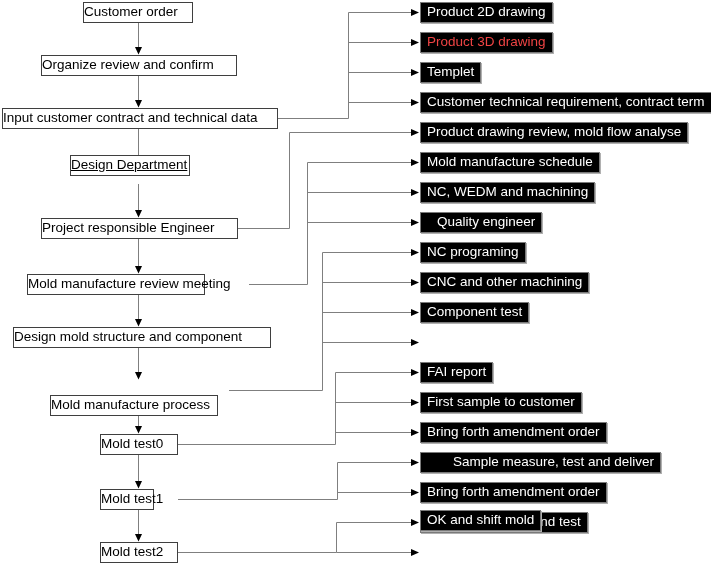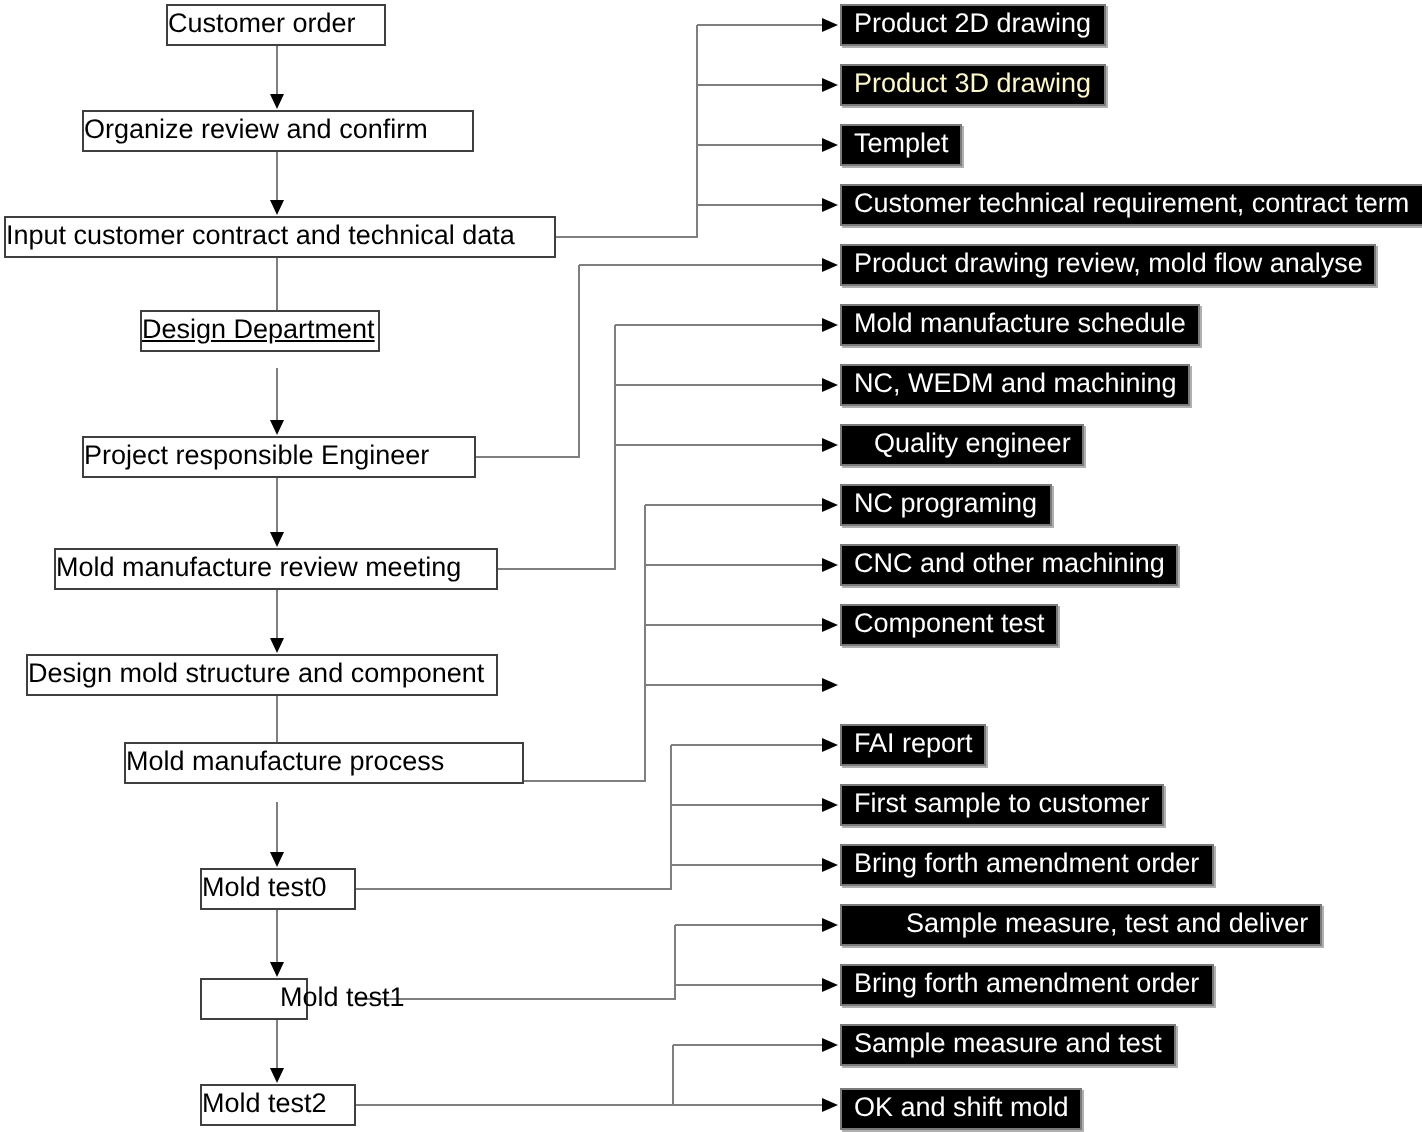--- a/index.html
+++ b/index.html
@@ -90,37 +90,37 @@
       <path d="M336.5,522.5H411" stroke="#7f7f7f" fill="none" stroke-width="1"></path>
       <polygon points="411,519 411,526 419,522.5" fill="#000000"></polygon>
       <path d="M336.5,552.5H411" stroke="#7f7f7f" fill="none" stroke-width="1"></path>
       <polygon points="411,549 411,556 419,552.5" fill="#000000"></polygon>
     </svg>
 <div class="lnode" style="left: 83px; top: 2px; width: 110px; border-color: rgb(63, 63, 63);">Customer order</div>
     <div class="lnode" style="left: 41px; top: 55px; width: 196px; border-color: rgb(63, 63, 63);">Organize review and confirm</div>
     <div class="lnode" style="left: 2px; top: 108px; width: 276px; border-color: rgb(63, 63, 63);">Input customer contract and technical data</div>
     <div class="lnode" style="left: 70px; top: 155px; width: 120px; border-color: rgb(63, 63, 63); text-decoration: underline;">Design Department</div>
     <div class="lnode" style="left: 41px; top: 218px; width: 197px; border-color: rgb(63, 63, 63);">Project responsible Engineer</div>
-    <div class="lnode" style="left: 27px; top: 274px; width: 222px; border-color: rgb(63, 63, 63);">Mold manufacture review meeting</div>
-    <div class="lnode" style="left: 13px; top: 327px; width: 236px; border-color: rgb(63, 63, 63);">Design mold structure and component</div>
-    <div class="lnode" style="left: 50px; top: 371px; width: 200px; border-color: rgb(63, 63, 63); margin-left: 12px;">Mold manufacture process</div>
+    <div class="lnode" style="left: 27px; top: 274px; width: 178px; border-color: rgb(63, 63, 63);">Mold manufacture review meeting</div>
+    <div class="lnode" style="left: 13px; top: 327px; width: 258px; border-color: rgb(63, 63, 63);">Design mold structure and component</div>
+    <div class="lnode" style="left: 50px; top: 395px; width: 168px; border-color: rgb(63, 63, 63);">Mold manufacture process</div>
     <div class="lnode" style="left: 100px; top: 434px; width: 78px; border-color: rgb(63, 63, 63);">Mold test0</div>
-    <div class="lnode" style="left: 100px; top: 489px; width: 54px; border-color: rgb(63, 63, 63); padding-left: 39px;">Mold test1</div>
+    <div class="lnode" style="left: 100px; top: 489px; width: 54px; border-color: rgb(63, 63, 63);">Mold test1</div>
     <div class="lnode" style="left: 100px; top: 542px; width: 78px; border-color: rgb(63, 63, 63);">Mold test2</div>
     <div class="rnode" style="left: 420px; top: 2px; background: rgb(0, 0, 0); color: rgb(255, 255, 255);">Product 2D drawing</div>
-    <div class="rnode" style="left: 420px; top: 32px; background: rgb(0, 0, 0); color: #fef9c3;">Product 3D drawing</div>
+    <div class="rnode" style="left: 420px; top: 32px; background: rgb(0, 0, 0); color: #ef4444;">Product 3D drawing</div>
     <div class="rnode" style="left: 420px; top: 62px; background: rgb(0, 0, 0); color: rgb(255, 255, 255);">Templet</div>
     <div class="rnode" style="left: 420px; top: 92px; background: rgb(0, 0, 0); color: rgb(255, 255, 255);">Customer technical requirement, contract term</div>
     <div class="rnode" style="left: 420px; top: 122px; background: rgb(0, 0, 0); color: rgb(255, 255, 255);">Product drawing review, mold flow analyse</div>
     <div class="rnode" style="left: 420px; top: 152px; background: rgb(0, 0, 0); color: rgb(255, 255, 255);">Mold manufacture schedule</div>
     <div class="rnode" style="left: 420px; top: 182px; background: rgb(0, 0, 0); color: rgb(255, 255, 255);">NC, WEDM and machining</div>
     <div class="rnode" style="left: 420px; top: 212px; background: rgb(0, 0, 0); color: rgb(255, 255, 255); padding-left: 16px;">Quality engineer</div>
     <div class="rnode" style="left: 420px; top: 242px; background: rgb(0, 0, 0); color: rgb(255, 255, 255);">NC programing</div>
     <div class="rnode" style="left: 420px; top: 272px; background: rgb(0, 0, 0); color: rgb(255, 255, 255);">CNC and other machining</div>
     <div class="rnode" style="left: 420px; top: 302px; background: rgb(0, 0, 0); color: rgb(255, 255, 255);">Component test</div>
     <div class="rnode" style="left: 420px; top: 362px; background: rgb(0, 0, 0); color: rgb(255, 255, 255);">FAI report</div>
     <div class="rnode" style="left: 420px; top: 392px; background: rgb(0, 0, 0); color: rgb(255, 255, 255);">First sample to customer</div>
     <div class="rnode" style="left: 420px; top: 422px; background: rgb(0, 0, 0); color: rgb(255, 255, 255);">Bring forth amendment order</div>
     <div class="rnode" style="left: 420px; top: 452px; background: rgb(0, 0, 0); color: rgb(255, 255, 255); padding-left: 32px;">Sample measure, test and deliver</div>
     <div class="rnode" style="left: 420px; top: 482px; background: rgb(0, 0, 0); color: rgb(255, 255, 255);">Bring forth amendment order</div>
     <div class="rnode" style="left: 420px; top: 512px; background: rgb(0, 0, 0); color: rgb(255, 255, 255);">Sample measure and test</div>
-    <div class="rnode" style="left: 420px; top: 544px; background: rgb(0, 0, 0); color: rgb(255, 255, 255);">OK and shift mold</div>
+    <div class="rnode" style="left: 420px; top: 510px; background: rgb(0, 0, 0); color: rgb(255, 255, 255);">OK and shift mold</div>
   </div>
 
 </body></html>

